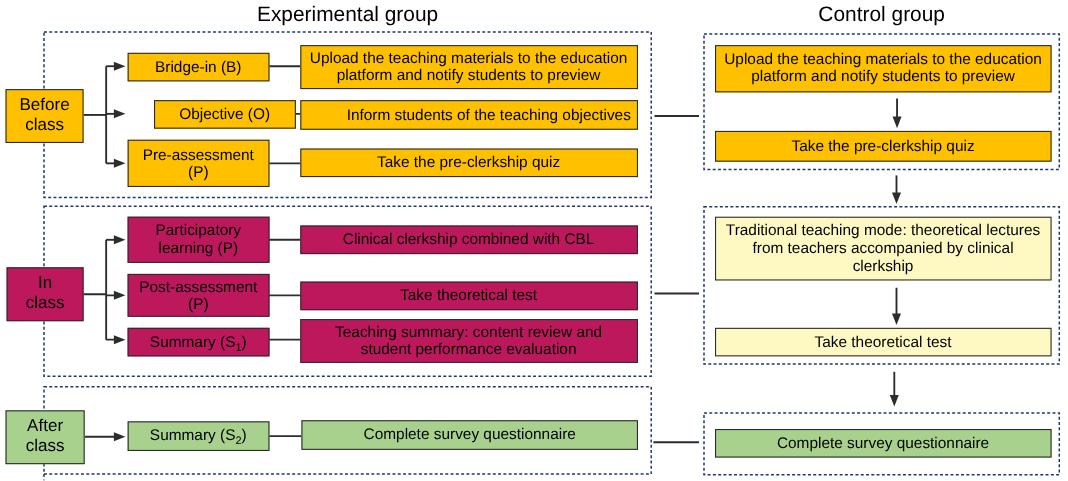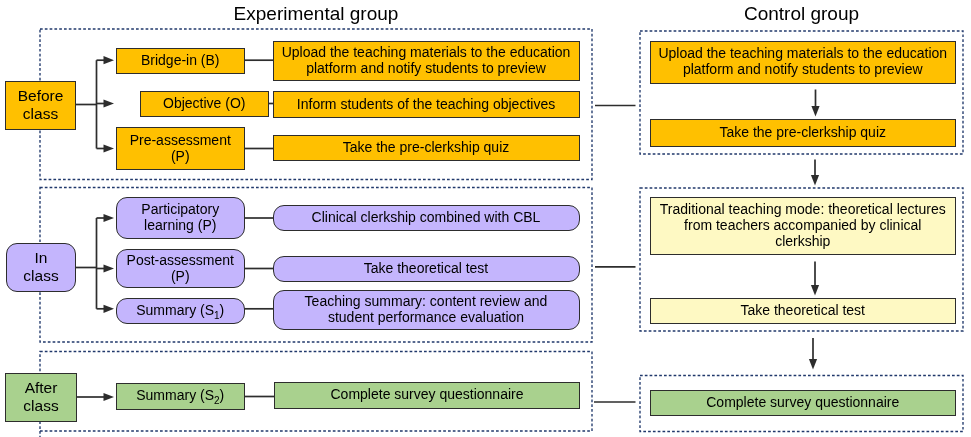--- a/index.html
+++ b/index.html
@@ -27,21 +27,21 @@
     justify-content:center;
     text-align:center;
     border:1.7px solid #2d2d2d;
     box-sizing:border-box;
     font-size:14px;
     line-height:15.9px;
     padding:12px 5px;
   }
   .label-box{font-size:15.5px;line-height:18px;padding:0 13px;}
   .yellow{background:#FFC000;}
-  .blue-exp{background:#c4b5fd;border-radius:11px;}
+  .blue-exp{background:#be185d;}
   .blue-ctrl{background:#fef9c3;}
   .green{background:#A9D18E;}
   sub{font-size:10px;line-height:0;}
 </style>
 </head>
 <body>
 
 <div id="canvas">
 
   <div class="title" style="left:40px;top:3px;width:552px;">Experimental group</div>
@@ -137,21 +137,21 @@
   <div class="box blue-exp" style="left:116px;top:298px;width:128.5px;height:25.3px;">
     <span><span>Summary (S</span><sub>1</sub><span>)</span></span>
   </div>
   <div class="box green" style="left:116px;top:383px;width:128.5px;height:26.5px;">
     <span><span>Summary (S</span><sub>2</sub><span>)</span></span>
   </div>
 
   <div class="box yellow" style="left:272.5px;top:41px;width:307px;height:40px;">
     <span>Upload the teaching materials to the education platform and notify students to preview</span>
   </div>
-  <div class="box yellow" style="left:272.5px;top:91.4px;width:307px;height:26.6px;">
+  <div class="box yellow" style="left:272.5px;top:91.4px;width:307px;height:26.6px;justify-content:flex-end;">
     <span>Inform students of the teaching objectives</span>
   </div>
   <div class="box yellow" style="left:272.5px;top:135px;width:307px;height:26px;">
     <span>Take the pre-clerkship quiz</span>
   </div>
   <div class="box blue-exp" style="left:272.5px;top:205px;width:307px;height:26px;">
     <span>Clinical clerkship combined with CBL</span>
   </div>
   <div class="box blue-exp" style="left:272.5px;top:255.5px;width:307px;height:25px;">
     <span>Take theoretical test</span>

